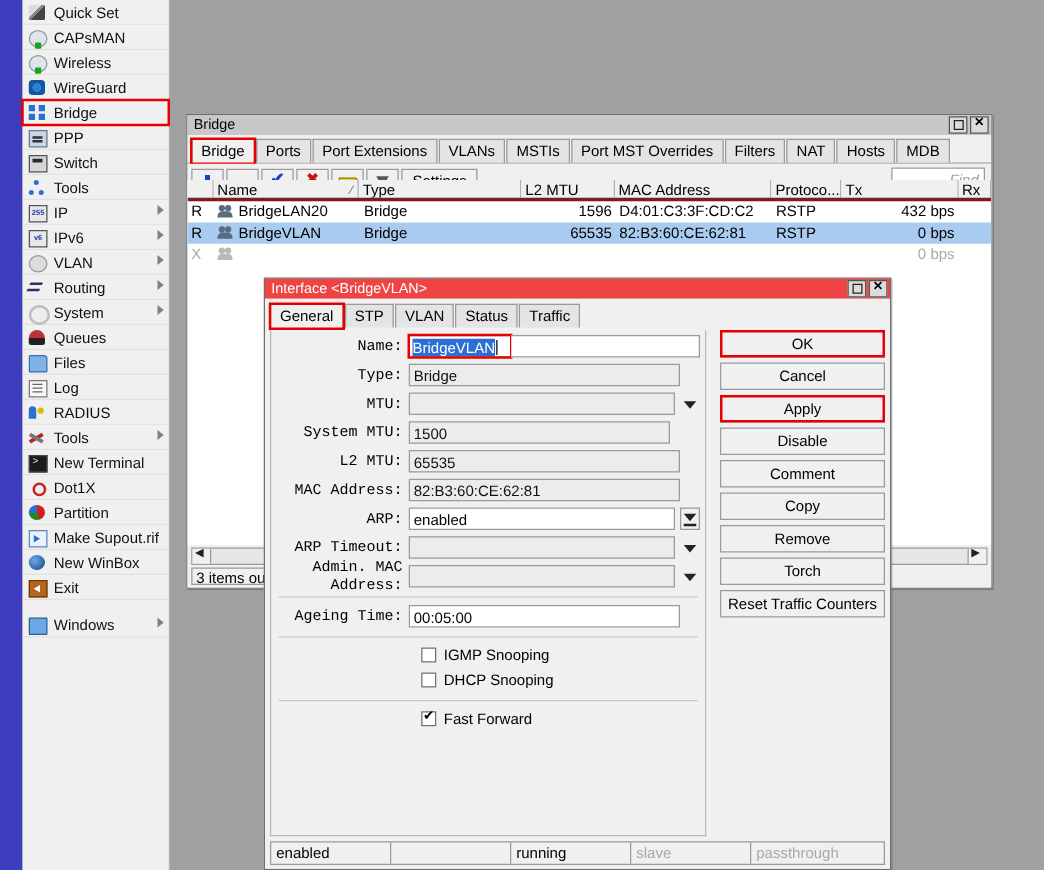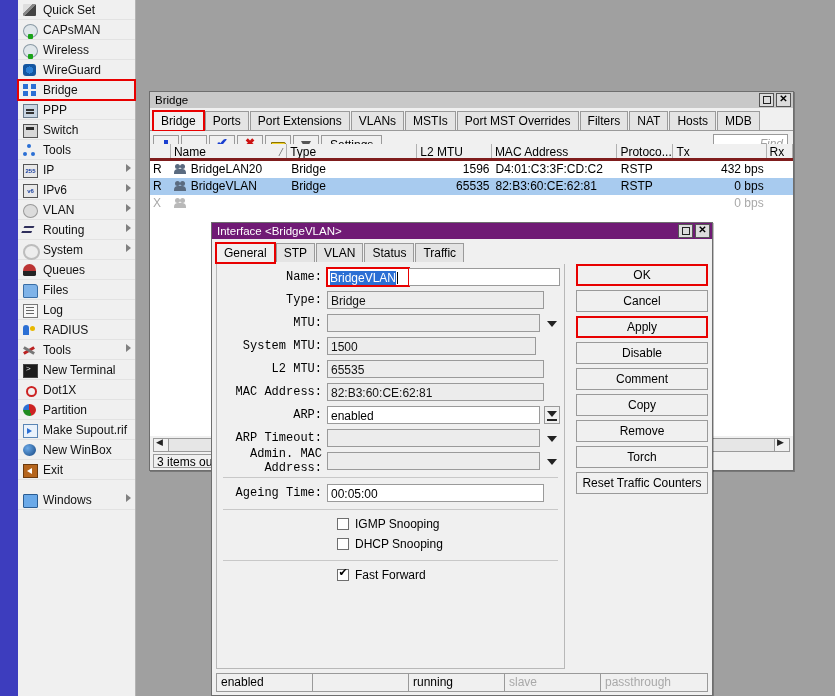--- a/index.html
+++ b/index.html
@@ -61,21 +61,21 @@
   .i-part{background:conic-gradient(#cc2222 0 45%,#1f8a1f 45% 75%,#2b6fd4 75% 100%);border-radius:50%;}
   .i-sup{background:#eaf2fb;border:1px solid #5b86b5;}
   .i-sup:after{content:"";position:absolute;left:3px;top:3px;border-left:5px solid #2b6fd4;border-top:3px solid transparent;border-bottom:3px solid transparent;}
   .i-winbox{border-radius:50%;background:radial-gradient(circle at 35% 35%,#6aa9e8,#14447f);}
   .i-exit{background:#b5651d;border:1px solid #6b3a0e;}
   .i-exit:after{content:"";position:absolute;left:3px;top:3px;border-right:5px solid #fff;border-top:3px solid transparent;border-bottom:3px solid transparent;}
   .i-windows{background:#6aa9e8;border:1px solid #2a5c92;border-radius:1px;}
 
   
   .win{position:absolute;background:#f0f0f0;border:1px solid #6e6e6e;box-shadow:1px 1px 0 rgba(0,0,0,.25);}
-  .titlebar{height:16px;background:#701a75;display:flex;align-items:center;padding:0 2px 0 5px;color:#fff;font-size:11.5px;}
+  .titlebar{height:16px;background:#ef4444;display:flex;align-items:center;padding:0 2px 0 5px;color:#fff;font-size:11.5px;}
   .titlebar.inactive{background:#c8c8c8;color:#000;}
   .titlebar .t-title{flex:1;white-space:nowrap;overflow:hidden;}
   .tb-btn{width:13px;height:12px;border:1px solid #555;background:#dcdcdc;margin-left:2px;position:relative;}
   .tb-btn .sq{position:absolute;left:3px;top:2px;width:6px;height:6px;border:1px solid #222;}
   .tb-btn .xx{position:absolute;left:0;top:-2px;width:13px;text-align:center;font-size:10px;color:#000;font-weight:bold;line-height:14px;}
 
   
   #bridge-win{left:149px;top:91px;width:643px;height:378px;}
   .tabstrip{display:flex;align-items:flex-end;height:23px;padding:3px 2px 0 3px;background:#f0f0f0;border-bottom:1px solid #9a9a9a;box-sizing:border-box;}
   .tab{height:19px;line-height:19px;padding:0 7px;font-size:12px;background:#e4e4e4;border:1px solid #9a9a9a;border-bottom:none;margin-right:1px;box-sizing:border-box;white-space:nowrap;}

